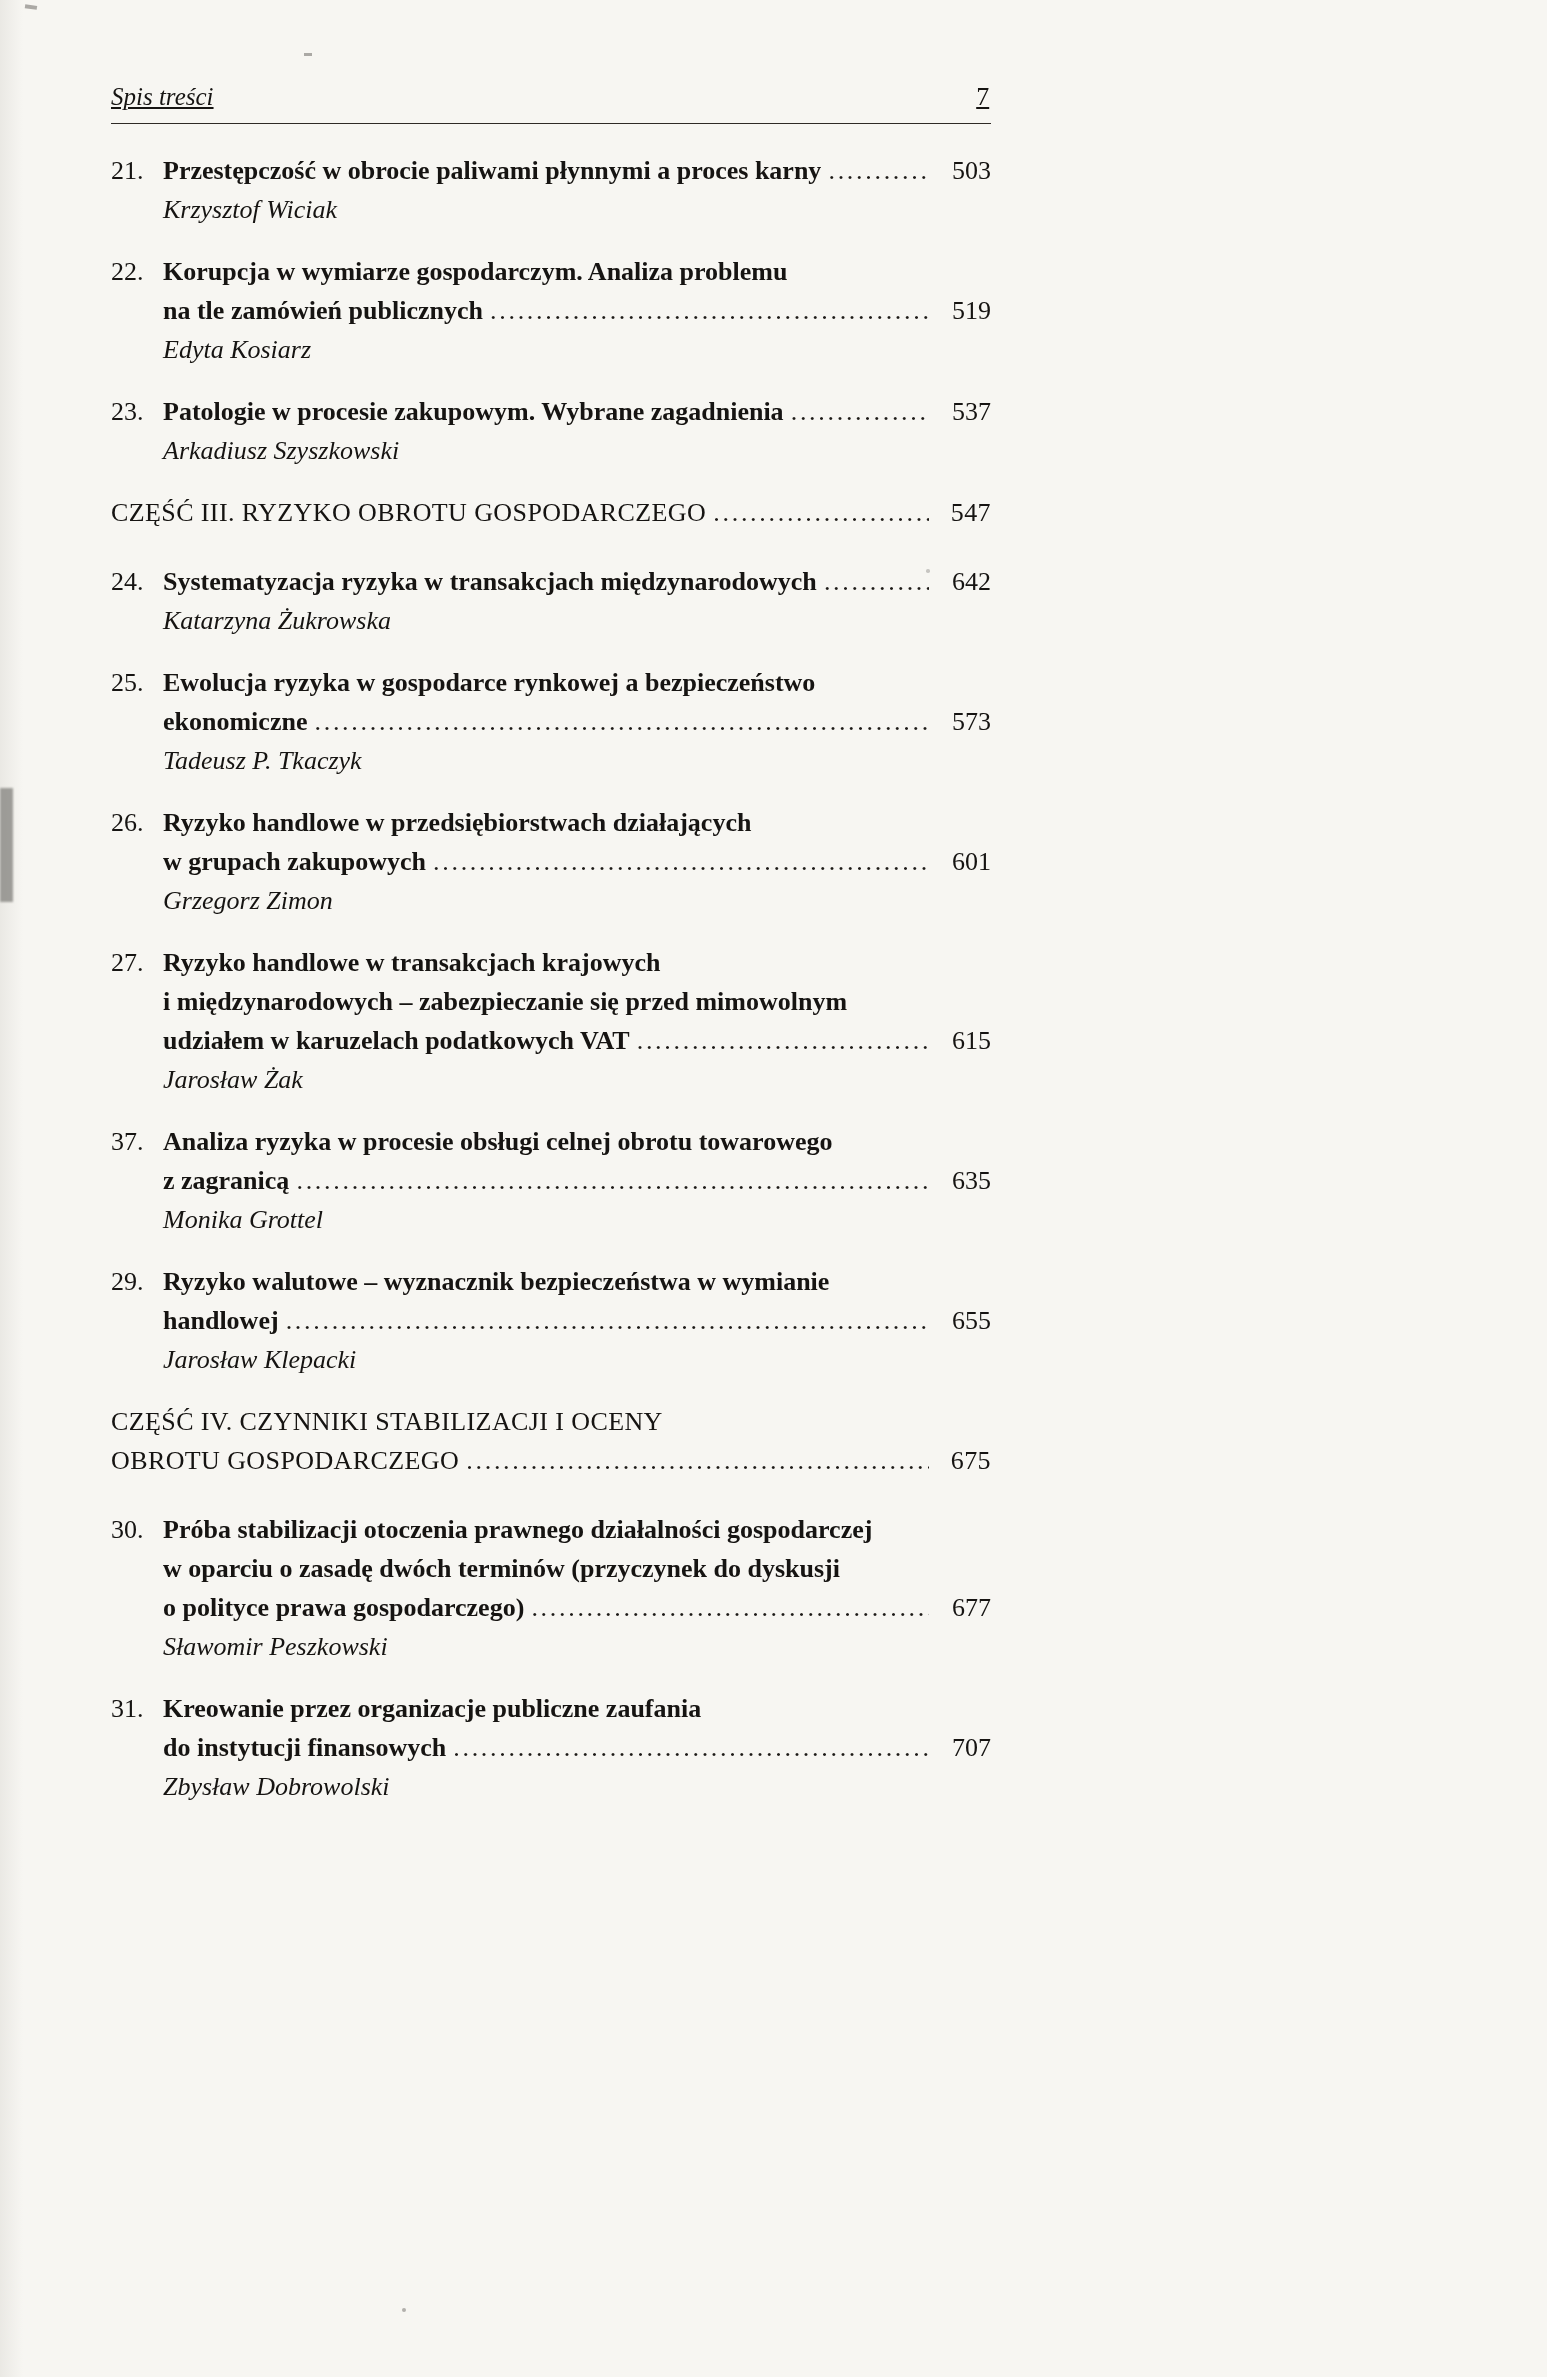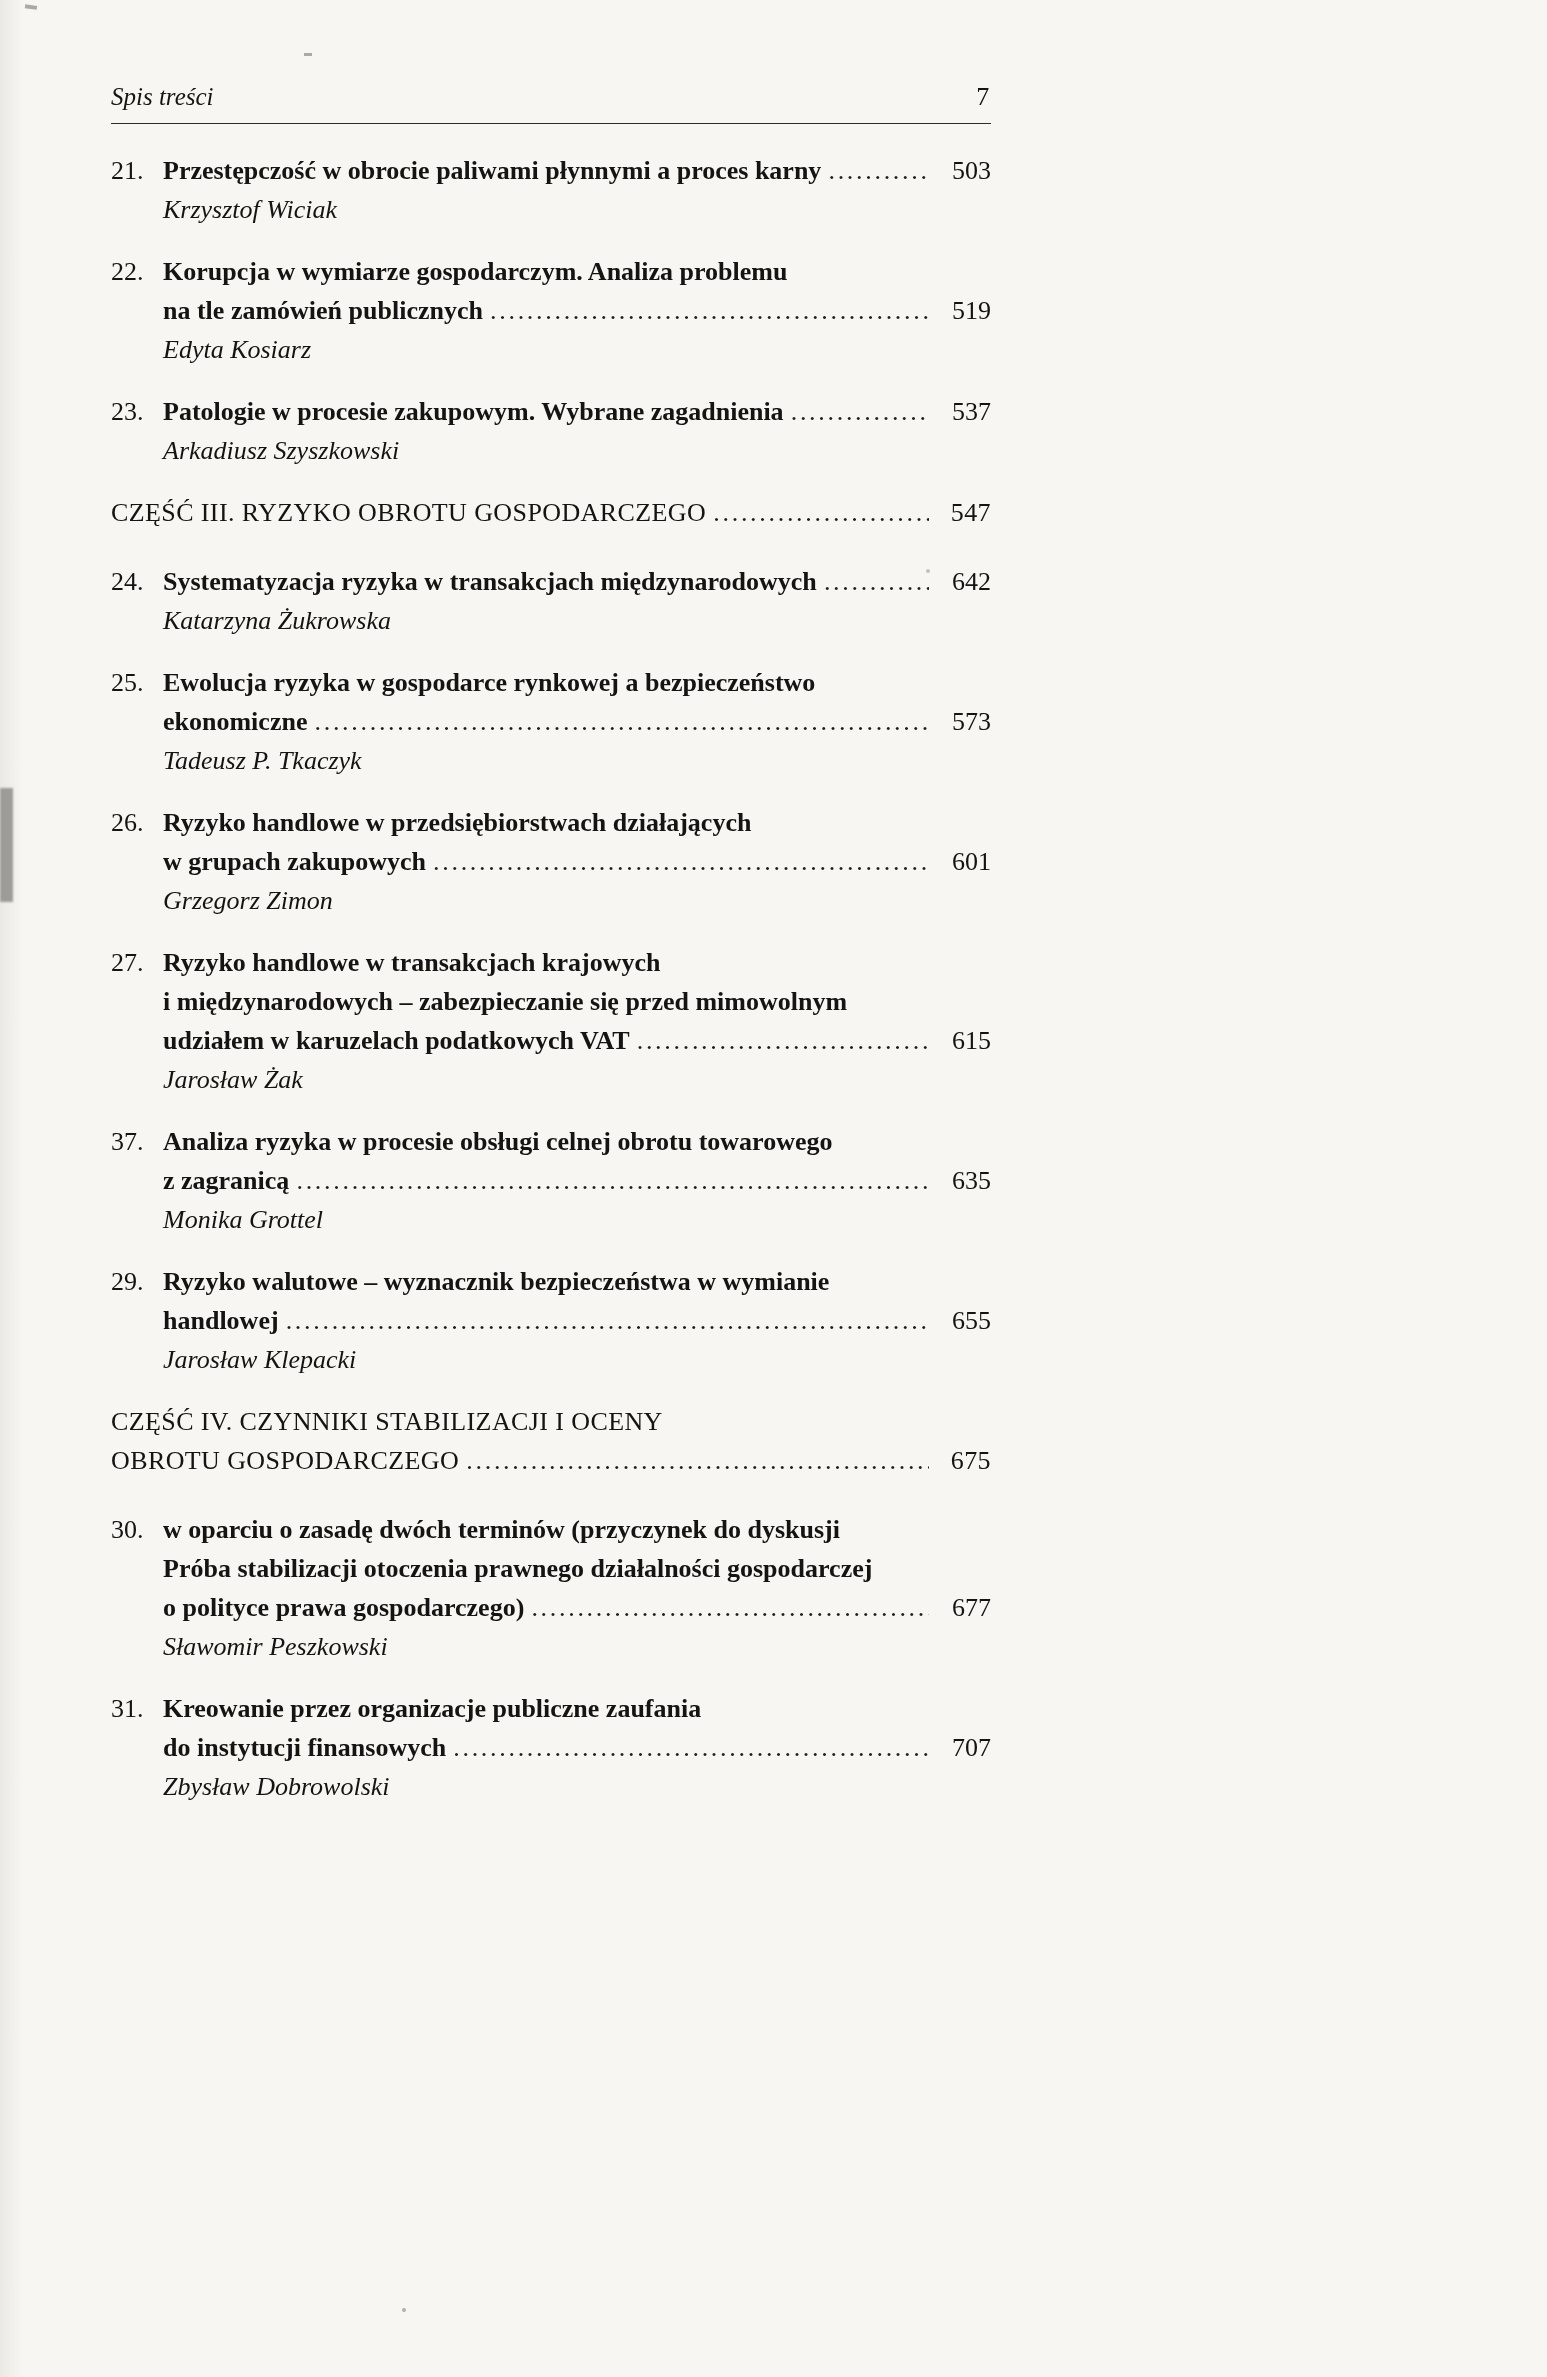--- a/index.html
+++ b/index.html
@@ -23,20 +23,21 @@
     left: 111px;
     top: 82px;
     width: 880px;
   }
   .toc-header {
     display: flex;
     justify-content: space-between;
     align-items: baseline;
     border-bottom: 1.8px solid #2e2a26;
     padding-bottom: 10.7px;
+    text-decoration: underline;
   }
   .toc-title { font-style: italic; font-size: 25px; }
   .toc-pageno { font-size: 26px; padding-right: 1.8px; }
 
   .toc-list { margin-top: 27px; }
 
   .entry { margin-bottom: 23px; }
   .part  { margin: 20px 0 30px 0; }
 
   .entry-body { position: relative; padding-left: 52px; }
@@ -252,24 +253,24 @@
               <span class="line-text">OBROTU GOSPODARCZEGO</span>
               <span class="dots">................................................................................................................................................................</span>
               <span class="pagenum">675</span>
             </div>
           </div>
         </div>
         <div class="entry">
           <div class="entry-body">
             <span class="entry-num">30.</span>
             <div class="line">
+              <span class="line-text">Próba stabilizacji otoczenia prawnego działalności gospodarczej</span>
+            </div>
+            <div class="line">
               <span class="line-text">w oparciu o zasadę dwóch terminów (przyczynek do dyskusji</span>
-            </div>
-            <div class="line">
-              <span class="line-text">Próba stabilizacji otoczenia prawnego działalności gospodarczej</span>
             </div>
             <div class="line">
               <span class="line-text">o polityce prawa gospodarczego)</span>
               <span class="dots">................................................................................................................................................................</span>
               <span class="pagenum">677</span>
             </div>
             <div class="author">Sławomir Peszkowski</div>
           </div>
         </div>
         <div class="entry">

